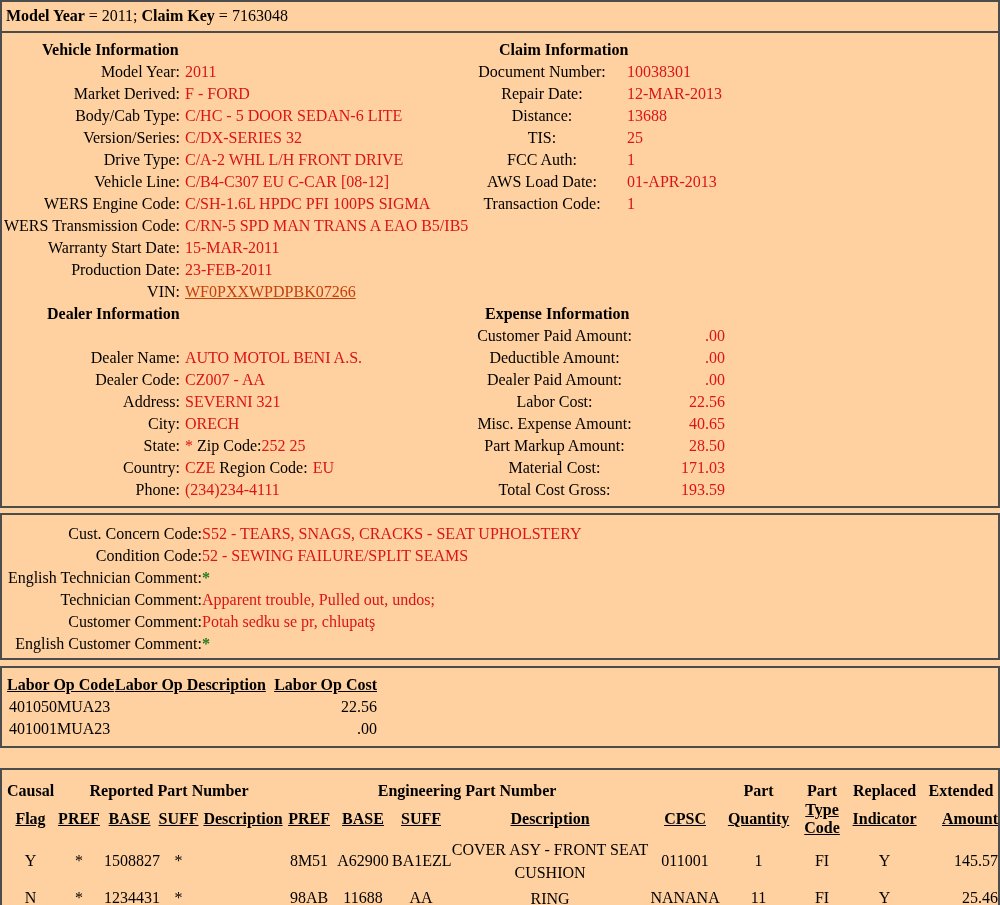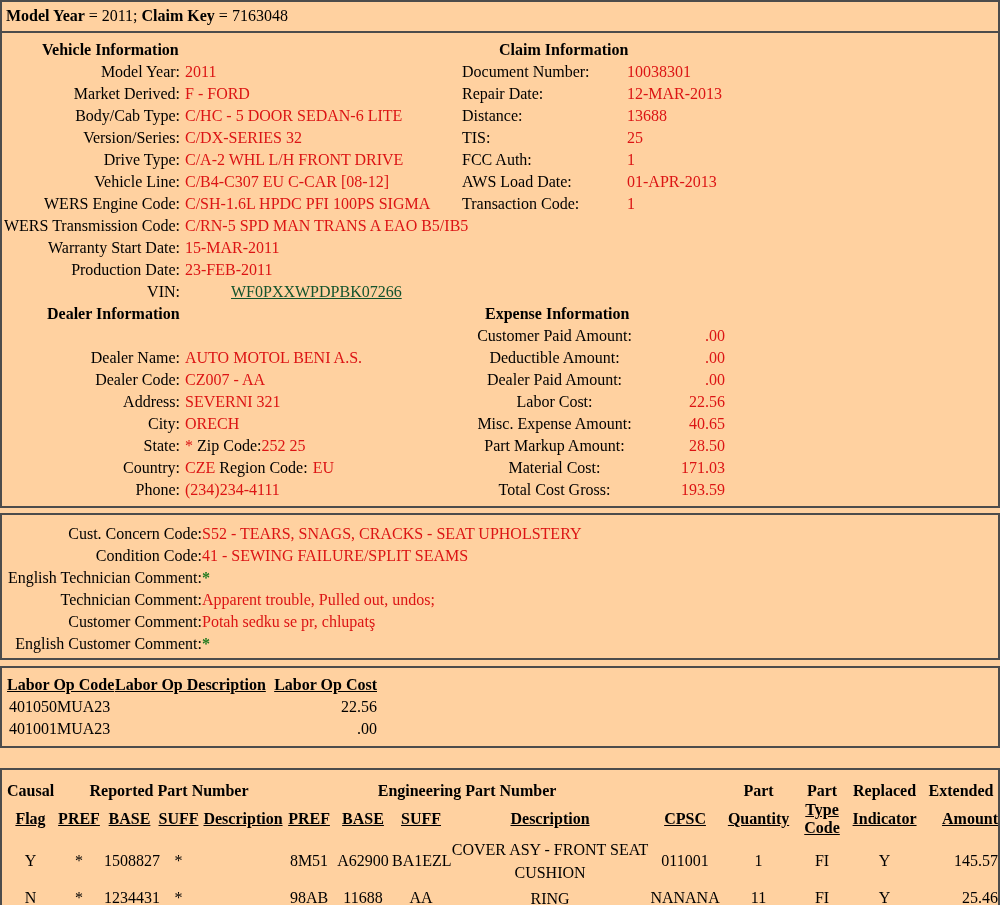--- a/index.html
+++ b/index.html
@@ -23,27 +23,27 @@
   .col-left  { width:460px; }
   .col-right { width:534px; }
   .irow { height:22px; line-height:22px; white-space:nowrap; }
   .heading { font-weight:bold; }
   .h-vehicle { padding-left:40px; }
   .h-dealer  { padding-left:45px; }
   .h-claim   { padding-left:37px; }
   .h-expense { padding-left:23px; }
 
   .lbl  { display:inline-block; width:178px; text-align:right; }
-  .rlbl { display:inline-block; width:160px; text-align:left; }
+  .rlbl { display:inline-block; width:160px; text-align:center; }
   .elbl { display:inline-block; width:185px; text-align:center; }
   .val  { color:#DC1414; margin-left:5px; }
   .val0 { color:#DC1414; }
   .lbl2 { color:#000; margin-left:4px; }
   .eamt { display:inline-block; width:78px; text-align:right; color:#DC1414; }
-  a.vin { color:#14532d; text-decoration:underline;margin-left:46px; }
+  a.vin { color:#c2410c; text-decoration:underline; }
 
   .crow { height:22px; line-height:22px; white-space:nowrap; }
   .clbl { display:inline-block; width:200px; text-align:right; }
   .cval { color:#DC1414; margin-left:0; }
   .cval.green { color:#1F7A1F; font-weight:bold; }
 
   table { border-collapse:collapse; table-layout:fixed; }
   th, td { padding:0; font-weight:normal; }
   .labor-table { width:370px; }
   .labor-table th { text-align:left; font-weight:bold; text-decoration:underline; height:22px; }
@@ -122,21 +122,21 @@
       <div class="irow"><span class="elbl">Misc. Expense Amount:</span><span class="eamt">40.65</span></div>
       <div class="irow"><span class="elbl">Part Markup Amount:</span><span class="eamt">28.50</span></div>
       <div class="irow"><span class="elbl">Material Cost:</span><span class="eamt">171.03</span></div>
       <div class="irow"><span class="elbl">Total Cost Gross:</span><span class="eamt">193.59</span></div>
     </div>
   </div>
 </div>
 
 <div class="panel panel-b">
   <div class="crow"><span class="clbl">Cust. Concern Code:</span><span class="cval">S52 - TEARS, SNAGS, CRACKS - SEAT UPHOLSTERY</span></div>
-  <div class="crow"><span class="clbl">Condition Code:</span><span class="cval">41 - SEWING FAILURE/SPLIT SEAMS</span></div>
+  <div class="crow"><span class="clbl">Condition Code:</span><span class="cval">52 - SEWING FAILURE/SPLIT SEAMS</span></div>
   <div class="crow"><span class="clbl">English Technician Comment:</span><span class="cval green">*</span></div>
   <div class="crow"><span class="clbl">Technician Comment:</span><span class="cval">Apparent trouble, Pulled out, undos;</span></div>
   <div class="crow"><span class="clbl">Customer Comment:</span><span class="cval">Potah sedku se pr, chlupatş</span></div>
   <div class="crow"><span class="clbl">English Customer Comment:</span><span class="cval green">*</span></div>
 </div>
 
 <div class="panel panel-c">
   <table class="labor-table">
     <colgroup>
         <col style="width:108px">

